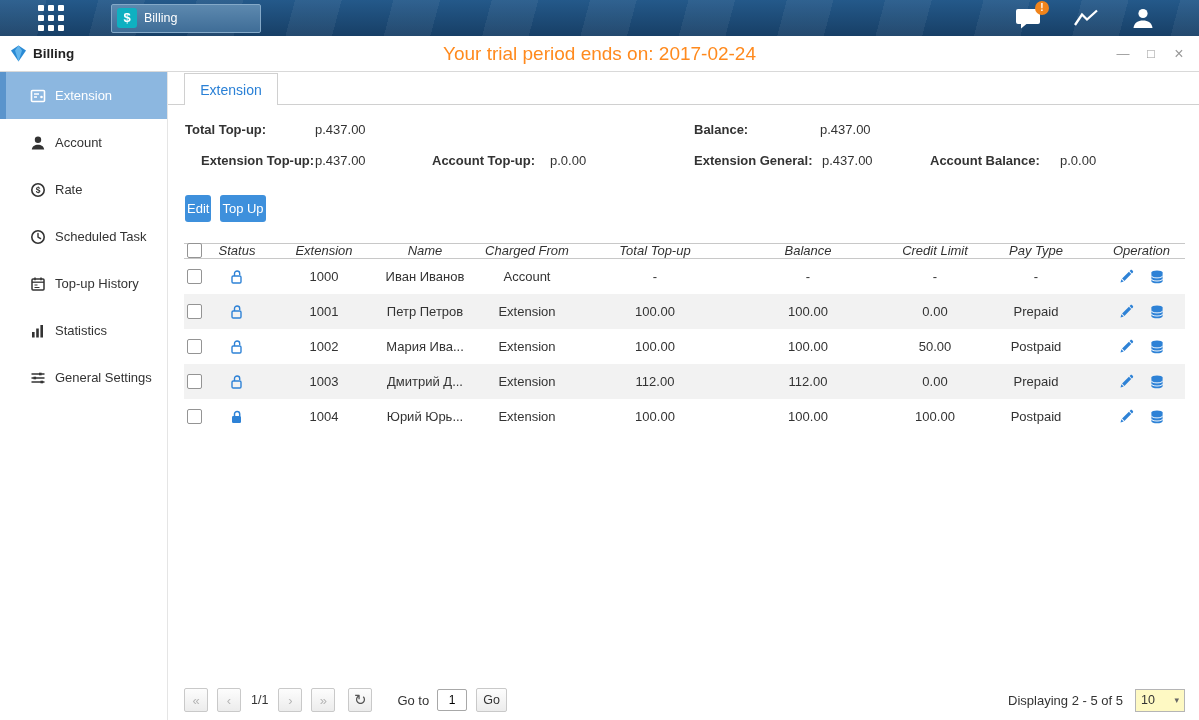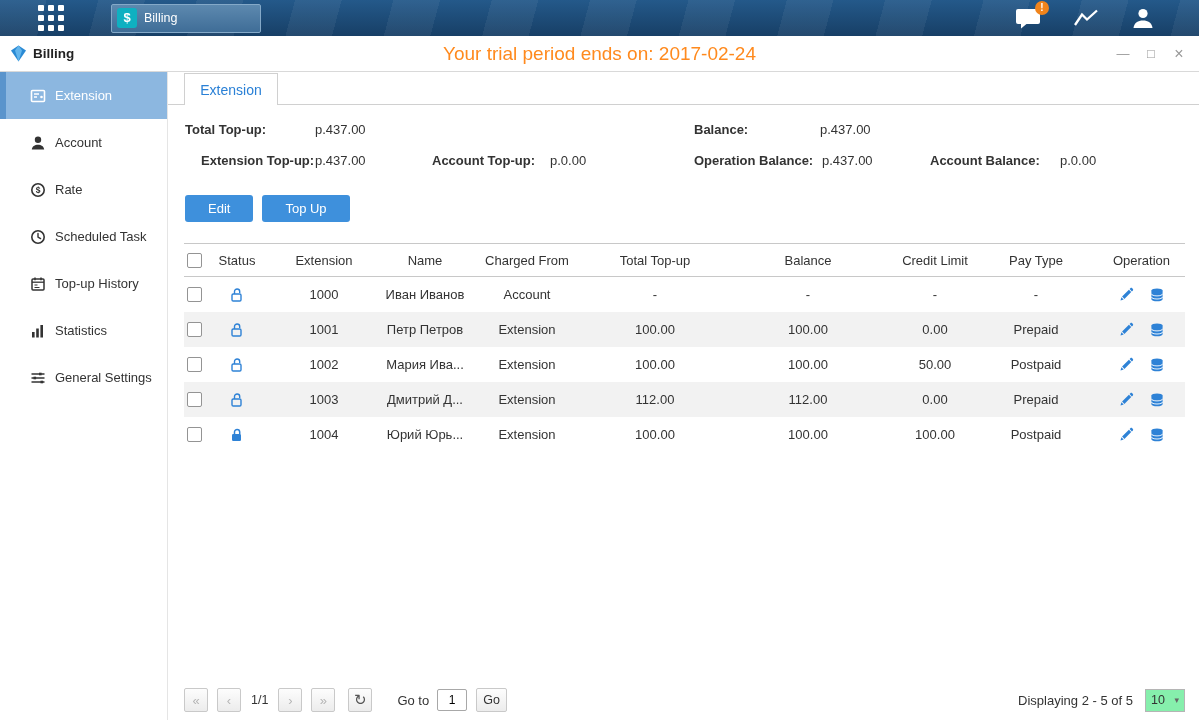--- a/index.html
+++ b/index.html
@@ -57,27 +57,27 @@
   .summary span{position:absolute;white-space:nowrap;}
   .lbl{font-weight:bold;}
   .p-tt-l{left:17px;top:4px;}   .p-tt-v{left:147px;top:4px;}
   .p-b-l{left:526px;top:4px;}   .p-b-v{left:652px;top:4px;}
   .p-et-l{left:17px;top:35px;margin-left:16px;}  .p-et-v{left:147px;top:35px;}
   .p-at-l{left:264px;top:35px;} .p-at-v{left:382px;top:35px;}
   .p-eb-l{left:526px;top:35px;} .p-eb-v{left:654px;top:35px;}
   .p-ab-l{left:762px;top:35px;} .p-ab-v{left:892px;top:35px;}
 
   .actions{position:absolute;top:123px;left:17px;display:flex;gap:9px;}
-  .btn{background:#3e90dc;color:#fff;border:none;border-radius:3px;height:27px;padding:0 23px;
+  .btn{background:#3e90dc;color:#fff;border:none;border-radius:3px;height:27px;padding:0 2px;
     font-size:13px;font-family:inherit;cursor:pointer;}
 
   
   .table{position:absolute;top:171px;left:16px;width:1001px;}
-  .thead{display:flex;height:34px;align-items:center;border-top:1px solid #c8c8c8;
-    border-bottom:1px solid #c8c8c8;box-sizing:border-box;}
+  .thead{display:flex;height:16px;align-items:flex-end;border-top:1px solid #c8c8c8;
+    border-bottom:1px solid #c8c8c8;box-sizing:border-box;font-style:italic;}
   .trow{display:flex;height:35px;align-items:center;}
   .trow.alt{background:#f2f2f2;}
   .cell{display:flex;align-items:center;justify-content:center;white-space:nowrap;color:#333;}
   .c-check{width:28px;justify-content:flex-start;padding-left:3px;box-sizing:border-box;}
   .c-status{width:50px;}
   .c-ext{width:124px;}
   .c-name{width:78px;}
   .c-charged{width:126px;}
   .c-total{width:130px;}
   .c-balance{width:176px;}
@@ -97,21 +97,21 @@
     justify-content:center;color:#b5b5b5;font-size:13px;cursor:pointer;box-sizing:border-box;}
   .pgbtn.refresh{color:#555;font-size:15px;margin-left:4px;}
   .page-text{margin:0 10px 0 1px;color:#333;font-size:12.5px;}
   .goto-label{margin-left:16px;margin-right:8px;}
   .goto-input{width:24px;height:18px;border:1px solid #a8a8a8;border-radius:2px;text-align:center;
     font-size:12px;font-family:inherit;}
   .go-btn{margin-left:9px;height:24px;padding:0 6px;border:1px solid #c9c9c9;border-radius:2px;
     background:linear-gradient(180deg,#fdfdfd,#ececec);display:flex;align-items:center;color:#333;
     font-size:12.5px;cursor:pointer;box-sizing:border-box;}
   .pg-right{margin-left:auto;display:flex;align-items:center;gap:12px;}
-  .select-box{width:40px;height:23px;border:1px solid #b5b5b5;background:#86efac;display:flex;
+  .select-box{width:50px;height:23px;border:1px solid #b5b5b5;background:#fef9c3;display:flex;
     align-items:center;justify-content:space-between;padding:0 5px;box-sizing:border-box;
     font-size:12.5px;cursor:pointer;}
   .caret{font-size:9px;color:#666;}
 </style>
 </head>
 <body>
 
 <div class="window">
 
   <div class="topbar">
@@ -232,21 +232,21 @@
 
     <div class="summary">
       <span class="lbl p-tt-l">Total Top-up:</span>
       <span class="p-tt-v">p.437.00</span>
       <span class="lbl p-b-l">Balance:</span>
       <span class="p-b-v">p.437.00</span>
       <span class="lbl p-et-l">Extension Top-up:</span>
       <span class="p-et-v">p.437.00</span>
       <span class="lbl p-at-l">Account Top-up:</span>
       <span class="p-at-v">p.0.00</span>
-      <span class="lbl p-eb-l">Operation Balance:</span>
+      <span class="lbl p-eb-l">Extension General:</span>
       <span class="p-eb-v">p.437.00</span>
       <span class="lbl p-ab-l">Account Balance:</span>
       <span class="p-ab-v">p.0.00</span>
     </div>
 
     <div class="actions">
       <button class="btn">Edit</button>
       <button class="btn">Top Up</button>
     </div>
 

